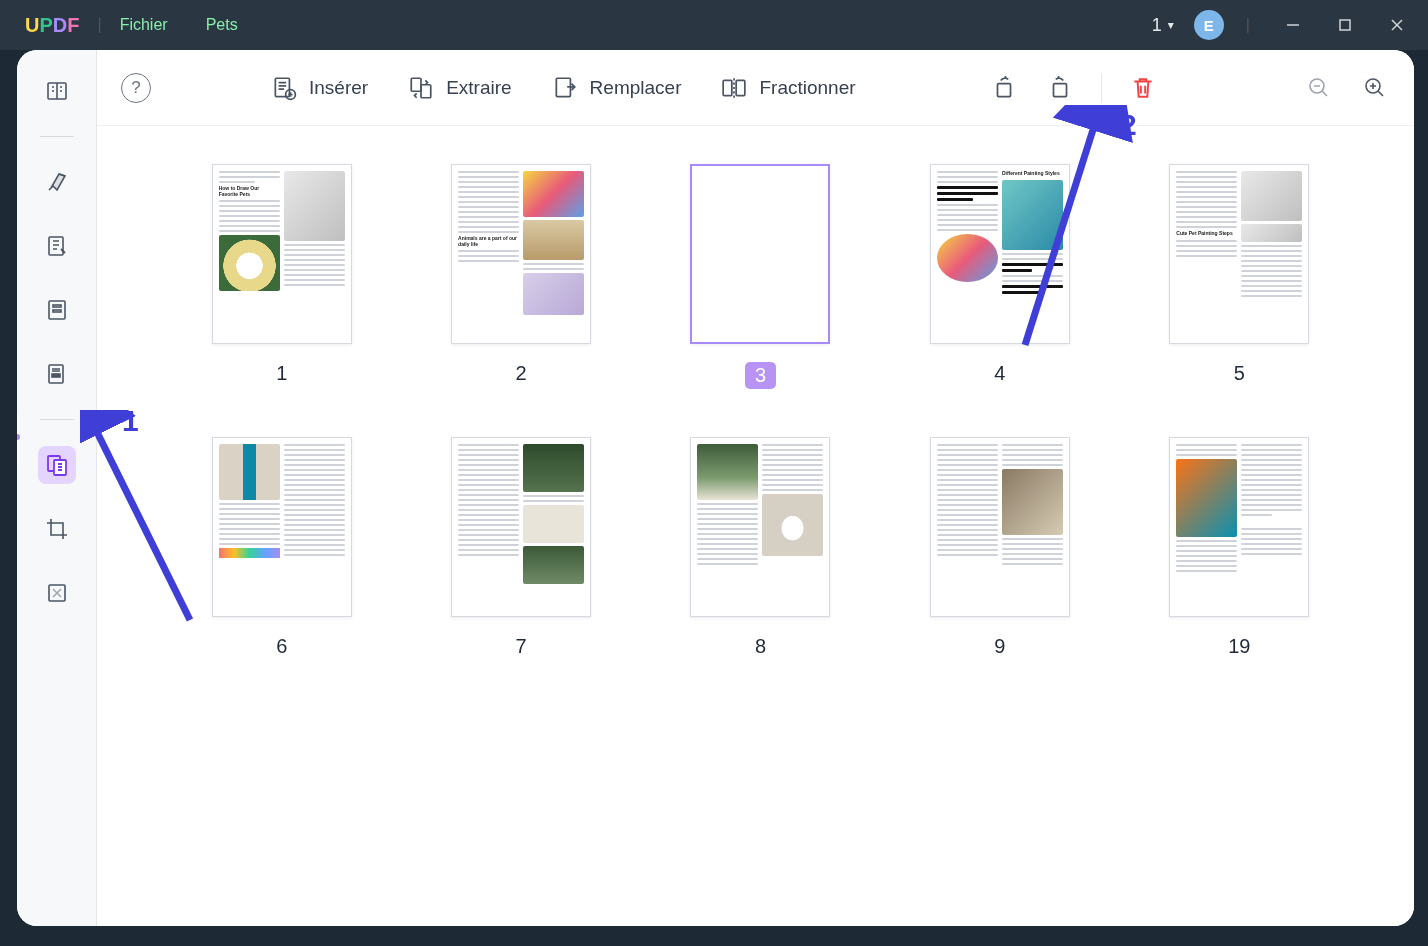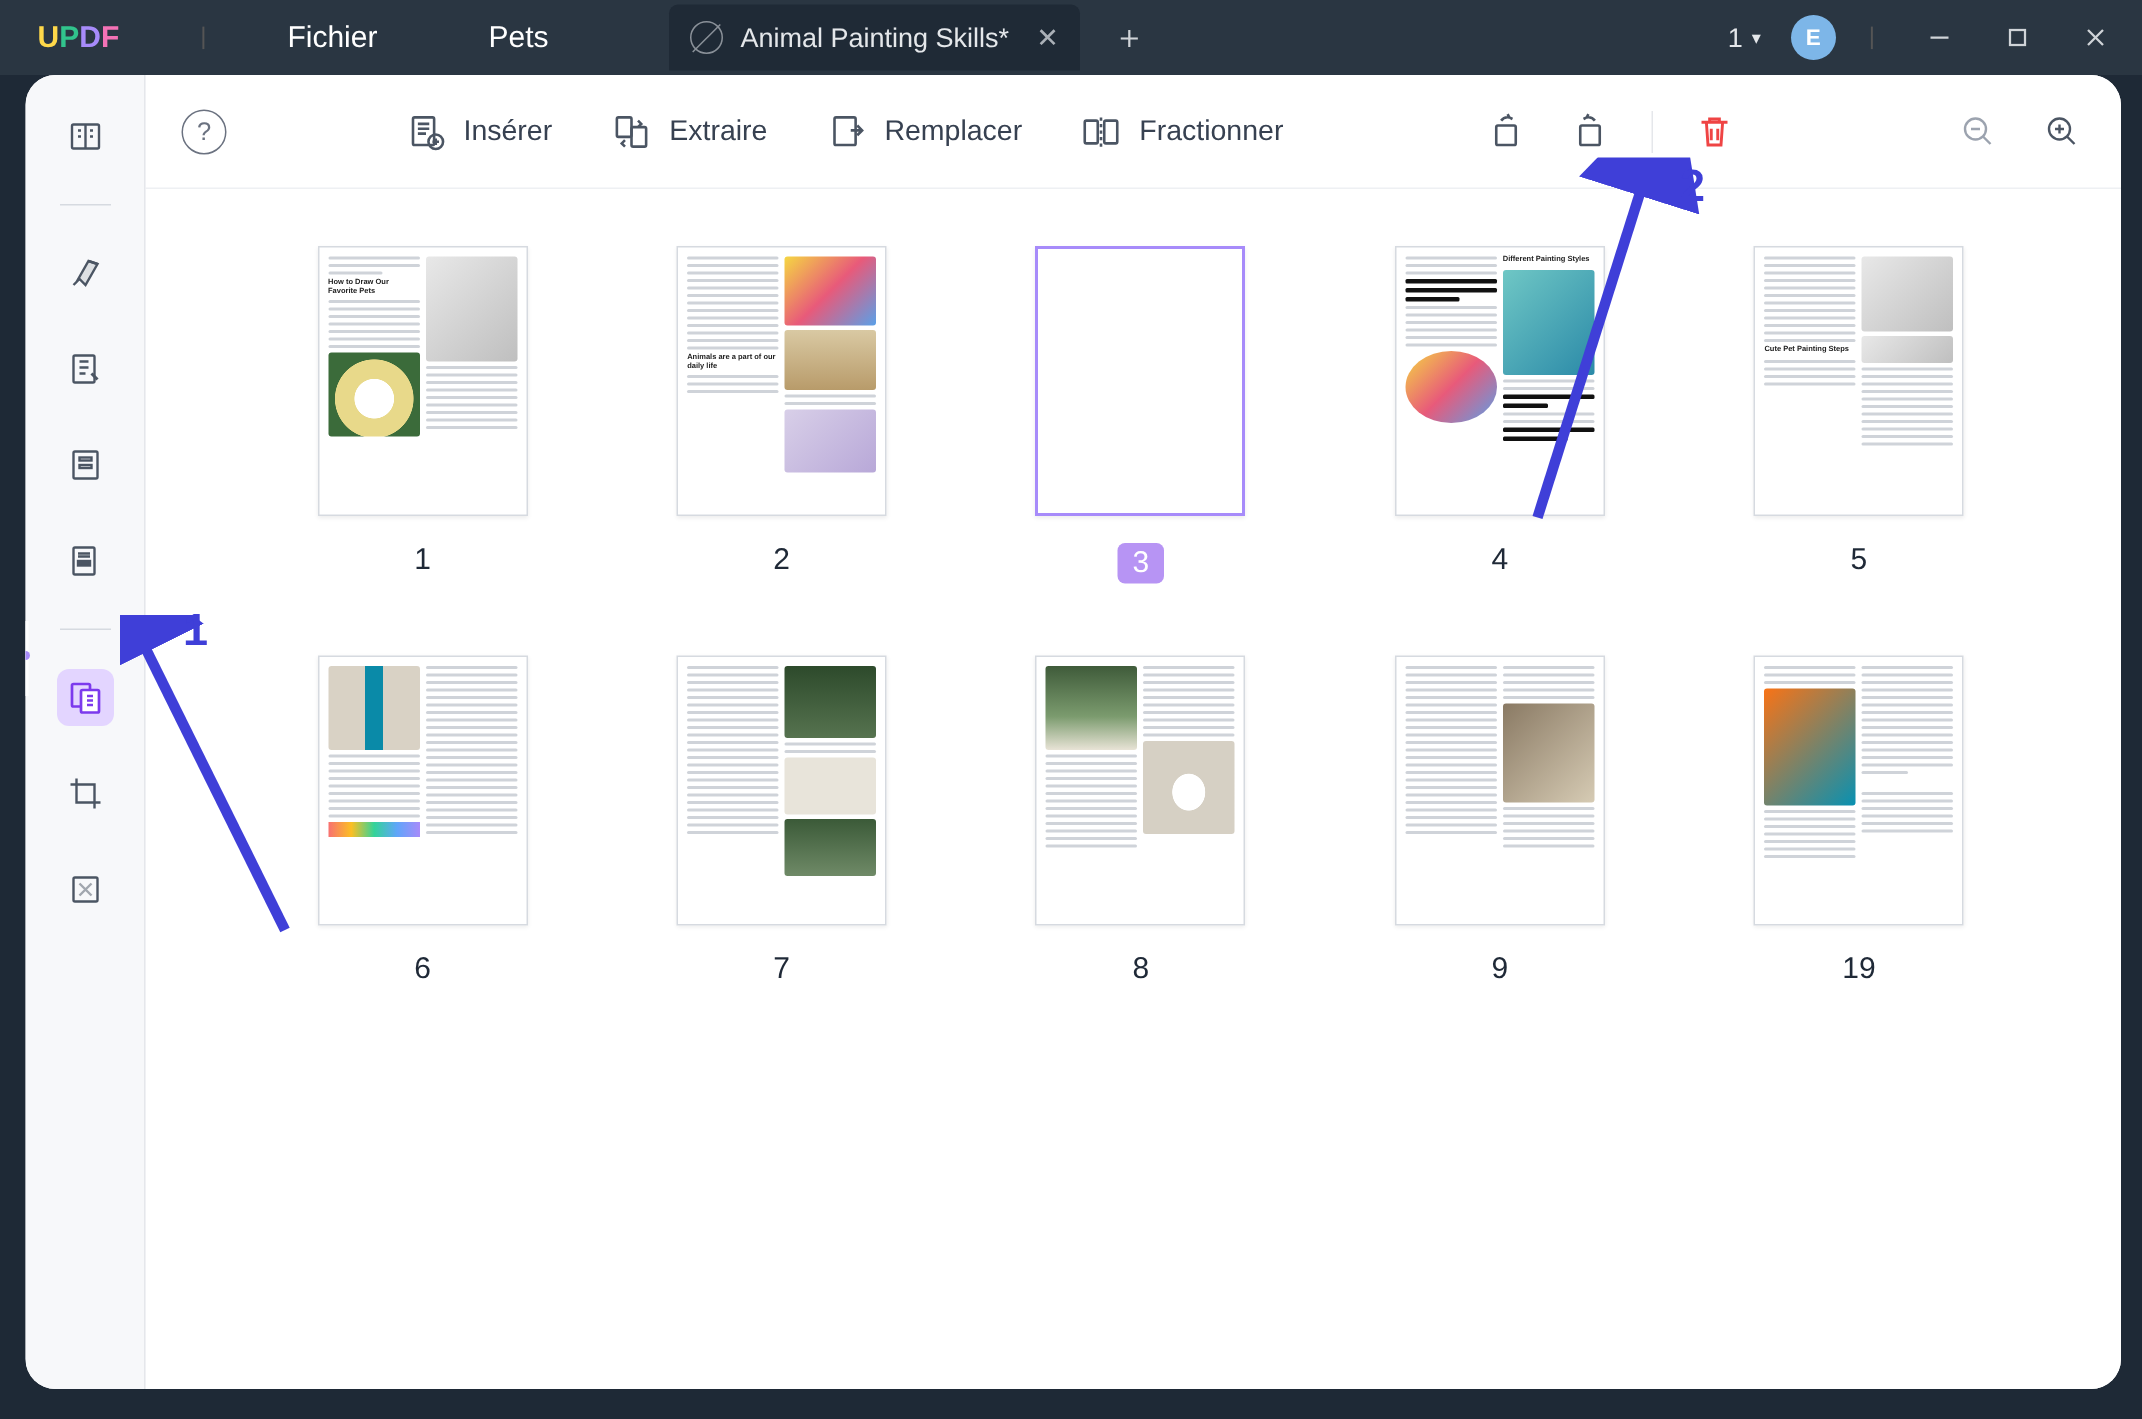--- a/index.html
+++ b/index.html
@@ -1,26 +1,26 @@
 <!DOCTYPE html>
 <html><head>
 <meta charset="utf-8">
 <style>
 * { margin: 0; padding: 0; box-sizing: border-box; }
 body { font-family: -apple-system, BlinkMacSystemFont, "Segoe UI", Arial, sans-serif; background: #1e2936; width: 1428px; height: 946px; overflow: hidden; position: relative; }
 
 
-.title-bar { height: 50px; background: #2a3642; display: flex; align-items: center; color: #d0d4d8; position: relative; gap: 36px; }
+.title-bar { height: 50px; background: #2a3642; display: flex; align-items: center; color: #d0d4d8; position: relative; }
 .logo { margin-left: 25px; font-weight: 700; font-size: 20px; }
 .logo .u { color: #ffd94a; }
 .logo .p { color: #31c48d; }
 .logo .d { color: #a78bfa; }
 .logo .f { color: #f472b6; }
 .title-sep { color: #555; margin: 0 18px; }
-.menu-item { color: #ffffff; font-size: 20px; margin-right: 38px; cursor: pointer; }
+.menu-item { color: #86efac; font-size: 16px; margin-right: 38px; cursor: pointer; }
 .tab-group { display: flex; align-items: center; margin-left: 6px; }
 .tab { background: #1f2a36; border-radius: 6px 6px 0 0; display: flex; align-items: center; padding: 10px 14px; height: 44px; gap: 12px; }
 .tab-icon { width: 22px; height: 22px; border-radius: 50%; border: 1.5px solid #8a9199; position: relative; }
 .tab-icon::after { content: ''; position: absolute; width: 26px; border-top: 1.5px solid #8a9199; transform: rotate(-45deg); top: 50%; left: -3px; }
 .tab-title { color: #e4e7ea; font-size: 18px; }
 .tab-close { color: #aab0b7; font-size: 18px; margin-left: 6px; cursor: pointer; }
 .tab-add { color: #d0d4d8; margin-left: 22px; font-size: 22px; cursor: pointer; }
 .title-right { margin-left: auto; display: flex; align-items: center; gap: 10px; padding-right: 10px; }
 .count-drop { color: #e4e7ea; font-size: 18px; display: flex; align-items: center; gap: 6px; margin-right: 10px; }
 .chev-down { font-size: 12px; }
@@ -80,28 +80,20 @@
 .arrow-label { position:absolute; font-size: 30px; font-weight: 800; color: #3f3fd8; z-index: 51; }
 </style>
 </head>
 <body>
 
 <div class="title-bar">
   <div class="logo"><span class="u">U</span><span class="p">P</span><span class="d">D</span><span class="f">F</span></div>
   <div class="title-sep">|</div>
   <div class="menu-item">Fichier</div>
   <div class="menu-item">Pets</div>
-  <div class="tab-group">
-    <div class="tab">
-      <span class="tab-icon"></span>
-      <span class="tab-title">Animal Painting Skills*</span>
-      <span class="tab-close">✕</span>
-    </div>
-    <div class="tab-add">＋</div>
-  </div>
   <div class="title-right">
     <div class="count-drop">
       <span>1</span>
       <span class="chev-down">▾</span>
     </div>
     <div class="avatar">E</div>
     <div class="titlebar-sep">|</div>
     <div class="win-btn">
         <svg width="16" height="16" viewBox="0 0 16 16">
           <line x1="2" y1="8" x2="14" y2="8" stroke="#d0d4d8" stroke-width="1.5"></line>

